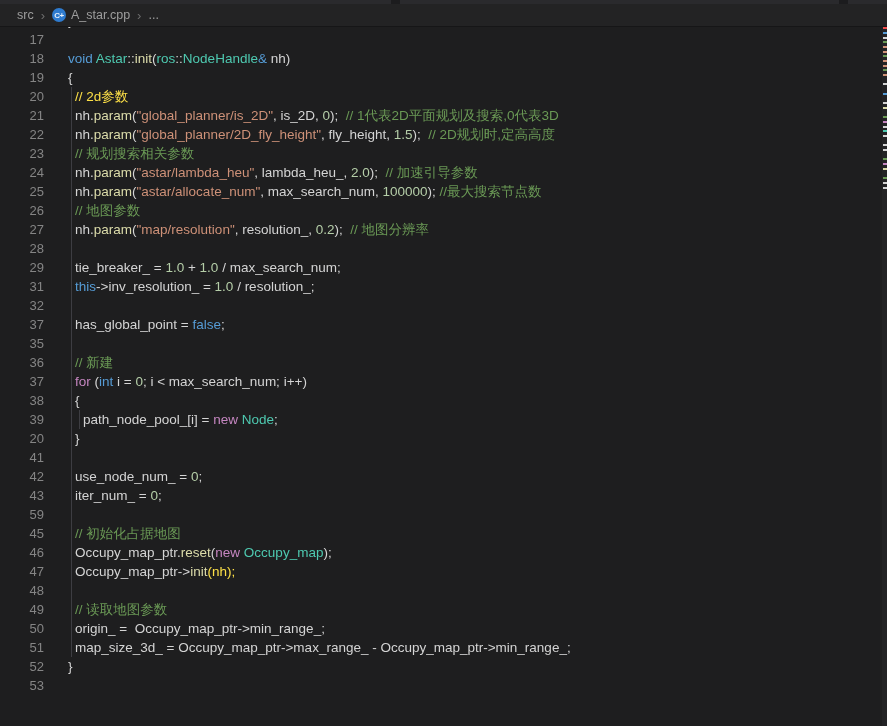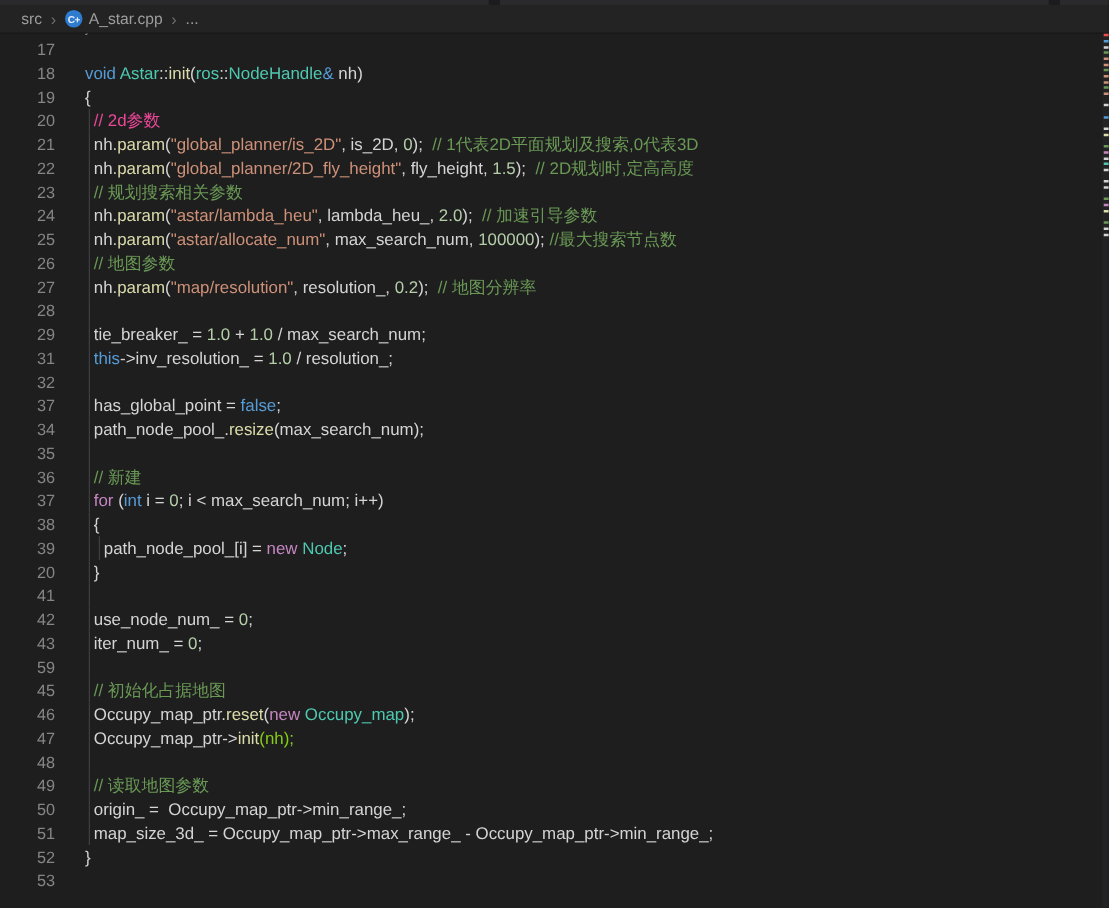--- a/index.html
+++ b/index.html
@@ -77,47 +77,46 @@
   <span class="chev">›</span>
   <span class="crumb">...</span>
 </div>
 
 <div class="editor">
   <div class="lines">
       <div class="row"><div class="gutter">16</div><div class="code" style="padding-left: 0px;"><span style="color: rgb(212, 212, 212);">}</span></div></div>
       <div class="row"><div class="gutter">17</div><div class="code" style="padding-left: 0px;"></div></div>
       <div class="row"><div class="gutter">18</div><div class="code" style="padding-left: 0px;"><span style="color: rgb(86, 156, 214);">void</span><span style="color: rgb(212, 212, 212);"> </span><span style="color: rgb(78, 201, 176);">Astar</span><span style="color: rgb(212, 212, 212);">::</span><span style="color: rgb(220, 220, 170);">init</span><span style="color: rgb(212, 212, 212);">(</span><span style="color: rgb(78, 201, 176);">ros</span><span style="color: rgb(212, 212, 212);">::</span><span style="color: rgb(78, 201, 176);">NodeHandle</span><span style="color: rgb(86, 156, 214);">&amp;</span><span style="color: rgb(212, 212, 212);"> nh)</span></div></div>
       <div class="row"><div class="gutter">19</div><div class="code" style="padding-left: 0px;"><span style="color: rgb(212, 212, 212);">{</span></div></div>
-      <div class="row"><div class="gutter">20</div><div class="code" style="padding-left: 7px;"><span class="guide" style="left: 3px;"></span><span style="color: #ec4899;">// 2d参数</span></div></div>
+      <div class="row"><div class="gutter">20</div><div class="code" style="padding-left: 7px;"><span class="guide" style="left: 3px;"></span><span style="color: #fde047;">// 2d参数</span></div></div>
       <div class="row"><div class="gutter">21</div><div class="code" style="padding-left: 7px;"><span class="guide" style="left: 3px;"></span><span style="color: rgb(212, 212, 212);">nh.</span><span style="color: rgb(220, 220, 170);">param</span><span style="color: rgb(212, 212, 212);">(</span><span style="color: rgb(206, 145, 120);">"global_planner/is_2D"</span><span style="color: rgb(212, 212, 212);">, is_2D, </span><span style="color: rgb(181, 206, 168);">0</span><span style="color: rgb(212, 212, 212);">);  </span><span style="color: rgb(106, 153, 85);">// 1代表2D平面规划及搜索,0代表3D</span></div></div>
       <div class="row"><div class="gutter">22</div><div class="code" style="padding-left: 7px;"><span class="guide" style="left: 3px;"></span><span style="color: rgb(212, 212, 212);">nh.</span><span style="color: rgb(220, 220, 170);">param</span><span style="color: rgb(212, 212, 212);">(</span><span style="color: rgb(206, 145, 120);">"global_planner/2D_fly_height"</span><span style="color: rgb(212, 212, 212);">, fly_height, </span><span style="color: rgb(181, 206, 168);">1.5</span><span style="color: rgb(212, 212, 212);">);  </span><span style="color: rgb(106, 153, 85);">// 2D规划时,定高高度</span></div></div>
       <div class="row"><div class="gutter">23</div><div class="code" style="padding-left: 7px;"><span class="guide" style="left: 3px;"></span><span style="color: rgb(106, 153, 85);">// 规划搜索相关参数</span></div></div>
       <div class="row"><div class="gutter">24</div><div class="code" style="padding-left: 7px;"><span class="guide" style="left: 3px;"></span><span style="color: rgb(212, 212, 212);">nh.</span><span style="color: rgb(220, 220, 170);">param</span><span style="color: rgb(212, 212, 212);">(</span><span style="color: rgb(206, 145, 120);">"astar/lambda_heu"</span><span style="color: rgb(212, 212, 212);">, lambda_heu_, </span><span style="color: rgb(181, 206, 168);">2.0</span><span style="color: rgb(212, 212, 212);">);  </span><span style="color: rgb(106, 153, 85);">// 加速引导参数</span></div></div>
       <div class="row"><div class="gutter">25</div><div class="code" style="padding-left: 7px;"><span class="guide" style="left: 3px;"></span><span style="color: rgb(212, 212, 212);">nh.</span><span style="color: rgb(220, 220, 170);">param</span><span style="color: rgb(212, 212, 212);">(</span><span style="color: rgb(206, 145, 120);">"astar/allocate_num"</span><span style="color: rgb(212, 212, 212);">, max_search_num, </span><span style="color: rgb(181, 206, 168);">100000</span><span style="color: rgb(212, 212, 212);">); </span><span style="color: rgb(106, 153, 85);">//最大搜索节点数</span></div></div>
       <div class="row"><div class="gutter">26</div><div class="code" style="padding-left: 7px;"><span class="guide" style="left: 3px;"></span><span style="color: rgb(106, 153, 85);">// 地图参数</span></div></div>
       <div class="row"><div class="gutter">27</div><div class="code" style="padding-left: 7px;"><span class="guide" style="left: 3px;"></span><span style="color: rgb(212, 212, 212);">nh.</span><span style="color: rgb(220, 220, 170);">param</span><span style="color: rgb(212, 212, 212);">(</span><span style="color: rgb(206, 145, 120);">"map/resolution"</span><span style="color: rgb(212, 212, 212);">, resolution_, </span><span style="color: rgb(181, 206, 168);">0.2</span><span style="color: rgb(212, 212, 212);">);  </span><span style="color: rgb(106, 153, 85);">// 地图分辨率</span></div></div>
       <div class="row"><div class="gutter">28</div><div class="code" style="padding-left: 7px;"><span class="guide" style="left: 3px;"></span></div></div>
       <div class="row"><div class="gutter">29</div><div class="code" style="padding-left: 7px;"><span class="guide" style="left: 3px;"></span><span style="color: rgb(212, 212, 212);">tie_breaker_ = </span><span style="color: rgb(181, 206, 168);">1.0</span><span style="color: rgb(212, 212, 212);"> + </span><span style="color: rgb(181, 206, 168);">1.0</span><span style="color: rgb(212, 212, 212);"> / max_search_num;</span></div></div>
       <div class="row"><div class="gutter">31</div><div class="code" style="padding-left: 7px;"><span class="guide" style="left: 3px;"></span><span style="color: rgb(86, 156, 214);">this</span><span style="color: rgb(212, 212, 212);">-&gt;inv_resolution_ = </span><span style="color: rgb(181, 206, 168);">1.0</span><span style="color: rgb(212, 212, 212);"> / resolution_;</span></div></div>
       <div class="row"><div class="gutter">32</div><div class="code" style="padding-left: 7px;"><span class="guide" style="left: 3px;"></span></div></div>
       <div class="row"><div class="gutter">37</div><div class="code" style="padding-left: 7px;"><span class="guide" style="left: 3px;"></span><span style="color: rgb(212, 212, 212);">has_global_point = </span><span style="color: rgb(86, 156, 214);">false</span><span style="color: rgb(212, 212, 212);">;</span></div></div>
-      <div class="row"><div class="gutter">34</div><div class="code" style="padding-left: 7px;"><span class="guide" style="left: 3px;"></span><span style="color: rgb(212, 212, 212);">path_node_pool_.</span><span style="color: rgb(220, 220, 170);">resize</span><span style="color: rgb(212, 212, 212);">(max_search_num);</span></div></div>
       <div class="row"><div class="gutter">35</div><div class="code" style="padding-left: 7px;"><span class="guide" style="left: 3px;"></span></div></div>
       <div class="row"><div class="gutter">36</div><div class="code" style="padding-left: 7px;"><span class="guide" style="left: 3px;"></span><span style="color: rgb(106, 153, 85);">// 新建</span></div></div>
       <div class="row"><div class="gutter">37</div><div class="code" style="padding-left: 7px;"><span class="guide" style="left: 3px;"></span><span style="color: rgb(197, 134, 192);">for</span><span style="color: rgb(212, 212, 212);"> (</span><span style="color: rgb(86, 156, 214);">int</span><span style="color: rgb(212, 212, 212);"> i = </span><span style="color: rgb(181, 206, 168);">0</span><span style="color: rgb(212, 212, 212);">; i &lt; max_search_num; i++)</span></div></div>
       <div class="row"><div class="gutter">38</div><div class="code" style="padding-left: 7px;"><span class="guide" style="left: 3px;"></span><span style="color: rgb(212, 212, 212);">{</span></div></div>
       <div class="row"><div class="gutter">39</div><div class="code" style="padding-left: 15px;"><span class="guide" style="left: 3px;"></span><span class="guide" style="left: 11px;"></span><span style="color: rgb(212, 212, 212);">path_node_pool_[i] = </span><span style="color: rgb(197, 134, 192);">new</span><span style="color: rgb(212, 212, 212);"> </span><span style="color: rgb(78, 201, 176);">Node</span><span style="color: rgb(212, 212, 212);">;</span></div></div>
       <div class="row"><div class="gutter">20</div><div class="code" style="padding-left: 7px;"><span class="guide" style="left: 3px;"></span><span style="color: rgb(212, 212, 212);">}</span></div></div>
       <div class="row"><div class="gutter">41</div><div class="code" style="padding-left: 7px;"><span class="guide" style="left: 3px;"></span></div></div>
       <div class="row"><div class="gutter">42</div><div class="code" style="padding-left: 7px;"><span class="guide" style="left: 3px;"></span><span style="color: rgb(212, 212, 212);">use_node_num_ = </span><span style="color: rgb(181, 206, 168);">0</span><span style="color: rgb(212, 212, 212);">;</span></div></div>
       <div class="row"><div class="gutter">43</div><div class="code" style="padding-left: 7px;"><span class="guide" style="left: 3px;"></span><span style="color: rgb(212, 212, 212);">iter_num_ = </span><span style="color: rgb(181, 206, 168);">0</span><span style="color: rgb(212, 212, 212);">;</span></div></div>
       <div class="row"><div class="gutter">59</div><div class="code" style="padding-left: 7px;"><span class="guide" style="left: 3px;"></span></div></div>
       <div class="row"><div class="gutter">45</div><div class="code" style="padding-left: 7px;"><span class="guide" style="left: 3px;"></span><span style="color: rgb(106, 153, 85);">// 初始化占据地图</span></div></div>
       <div class="row"><div class="gutter">46</div><div class="code" style="padding-left: 7px;"><span class="guide" style="left: 3px;"></span><span style="color: rgb(212, 212, 212);">Occupy_map_ptr.</span><span style="color: rgb(220, 220, 170);">reset</span><span style="color: rgb(212, 212, 212);">(</span><span style="color: rgb(197, 134, 192);">new</span><span style="color: rgb(212, 212, 212);"> </span><span style="color: rgb(78, 201, 176);">Occupy_map</span><span style="color: rgb(212, 212, 212);">);</span></div></div>
-      <div class="row"><div class="gutter">47</div><div class="code" style="padding-left: 7px;"><span class="guide" style="left: 3px;"></span><span style="color: rgb(212, 212, 212);">Occupy_map_ptr-&gt;</span><span style="color: rgb(220, 220, 170);">init</span><span style="color: #84cc16;">(nh);</span></div></div>
+      <div class="row"><div class="gutter">47</div><div class="code" style="padding-left: 7px;"><span class="guide" style="left: 3px;"></span><span style="color: rgb(212, 212, 212);">Occupy_map_ptr-&gt;</span><span style="color: rgb(220, 220, 170);">init</span><span style="color: #fde047;">(nh);</span></div></div>
       <div class="row"><div class="gutter">48</div><div class="code" style="padding-left: 7px;"><span class="guide" style="left: 3px;"></span></div></div>
       <div class="row"><div class="gutter">49</div><div class="code" style="padding-left: 7px;"><span class="guide" style="left: 3px;"></span><span style="color: rgb(106, 153, 85);">// 读取地图参数</span></div></div>
       <div class="row"><div class="gutter">50</div><div class="code" style="padding-left: 7px;"><span class="guide" style="left: 3px;"></span><span style="color: rgb(212, 212, 212);">origin_ =  Occupy_map_ptr-&gt;min_range_;</span></div></div>
       <div class="row"><div class="gutter">51</div><div class="code" style="padding-left: 7px;"><span class="guide" style="left: 3px;"></span><span style="color: rgb(212, 212, 212); text-align: center;">map_size_3d_ = Occupy_map_ptr-&gt;max_range_ - Occupy_map_ptr-&gt;min_range_;</span></div></div>
       <div class="row"><div class="gutter">52</div><div class="code" style="padding-left: 0px;"><span style="color: rgb(212, 212, 212);">}</span></div></div>
       <div class="row"><div class="gutter">53</div><div class="code" style="padding-left: 0px;"></div></div>
     </div>
 </div>
 
 <div class="minimap">

